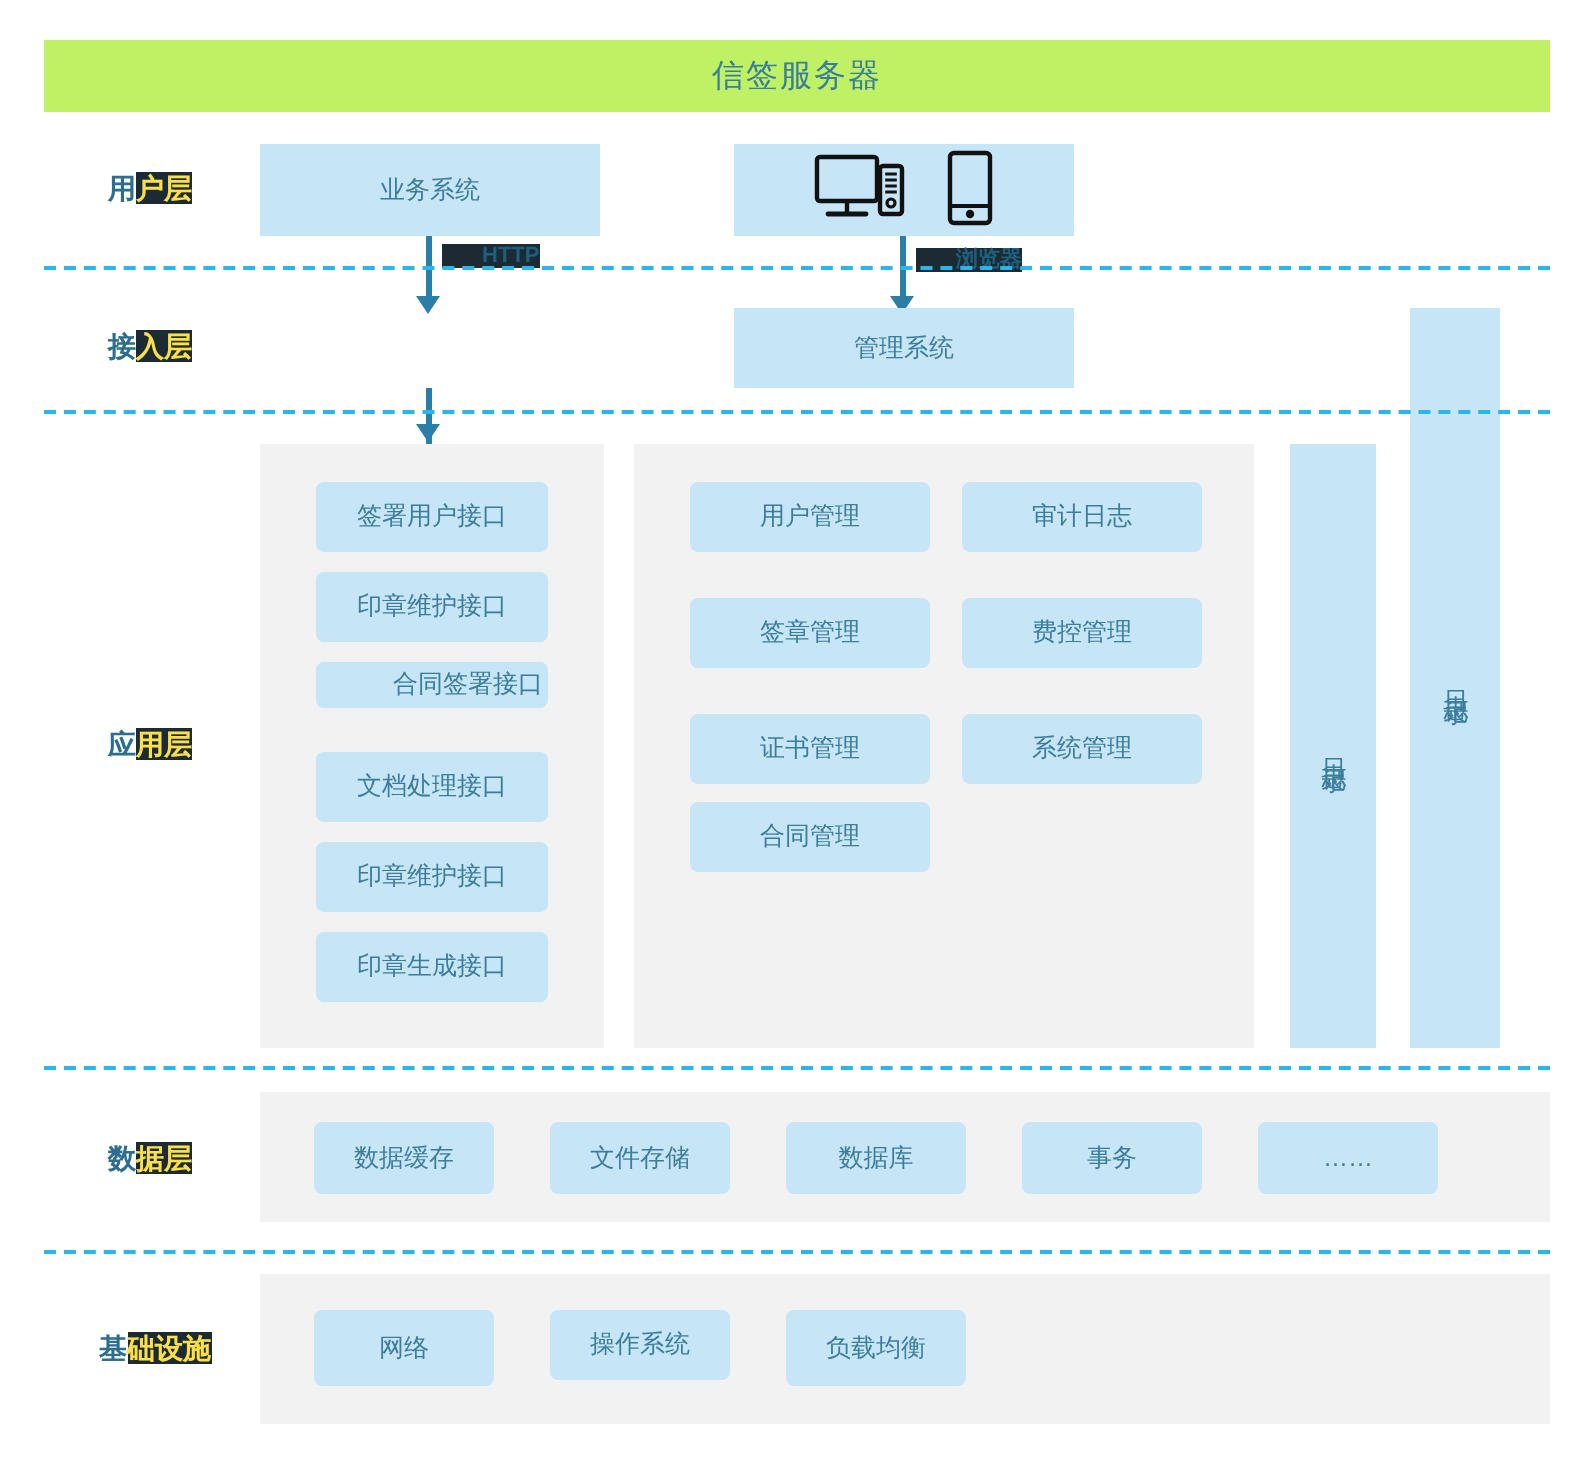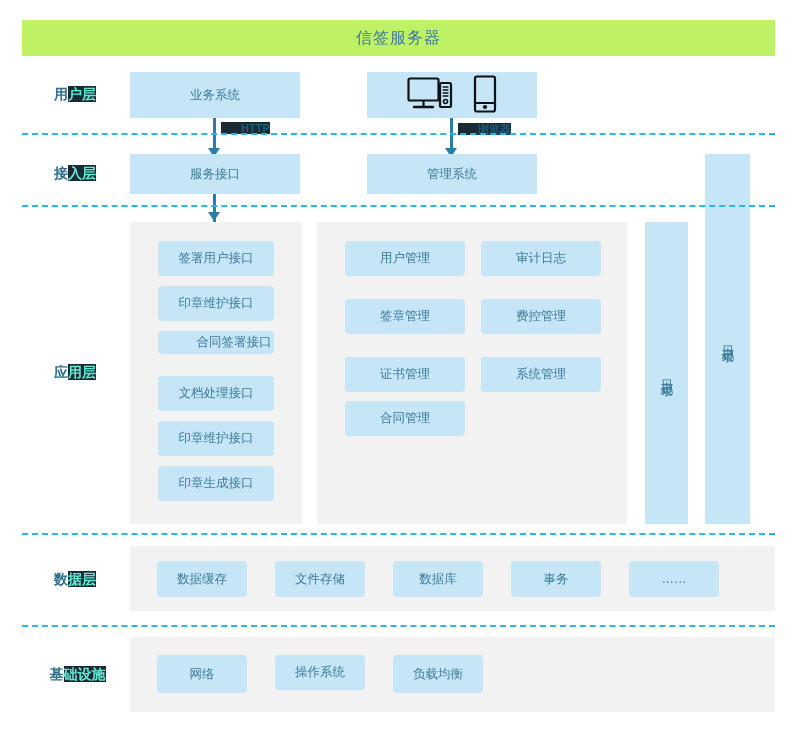--- a/index.html
+++ b/index.html
@@ -37,21 +37,21 @@
   .layer-label {
     font-size: 14px;
     font-weight: bold;
     color: #2d6e8e;
     text-align: center;
     white-space: nowrap;
   }
   
   .layer-label .hl {
     background: #1b2a33;
-    color: #5eead4;
+    color: #fde047;
   }
 
   
   .divider {
     left: 22px;
     width: 753px;
     height: 0;
     border-top: 2px dashed #29b6e8;
   }
 
@@ -163,21 +163,20 @@
   <div class="abs arrow-line" style="left:213px; top:118px; height:32px;"></div>
   <div class="abs arrow-head" style="left:208px; top:148px;"></div>
   <div class="abs edge-label" style="left:221px; top:122px;"><span class="hl">HTTP</span></div>
 
   <div class="abs arrow-line" style="left:450px; top:118px; height:32px;"></div>
   <div class="abs arrow-head" style="left:445px; top:148px;"></div>
   <div class="abs edge-label" style="left:458px; top:122px;"><span class="hl">浏览器</span></div>
 
   <div class="abs divider" style="top:133px;"></div>
 
-  <div class="abs node flat" style="left:130px; top:154px; width:170px; height:40px;">服务接口</div>
   <div class="abs node flat" style="left:367px; top:154px; width:170px; height:40px;">管理系统</div>
 
   <div class="abs vbar" style="left:705px; top:154px; width:45px; height:370px;">
     <span>日志记录</span>
   </div>
 
   <div class="abs arrow-line" style="left:213px; top:194px; height:28px;"></div>
   <div class="abs arrow-head" style="left:208px; top:212px;"></div>
 
   <div class="abs divider" style="top:205px;"></div>

